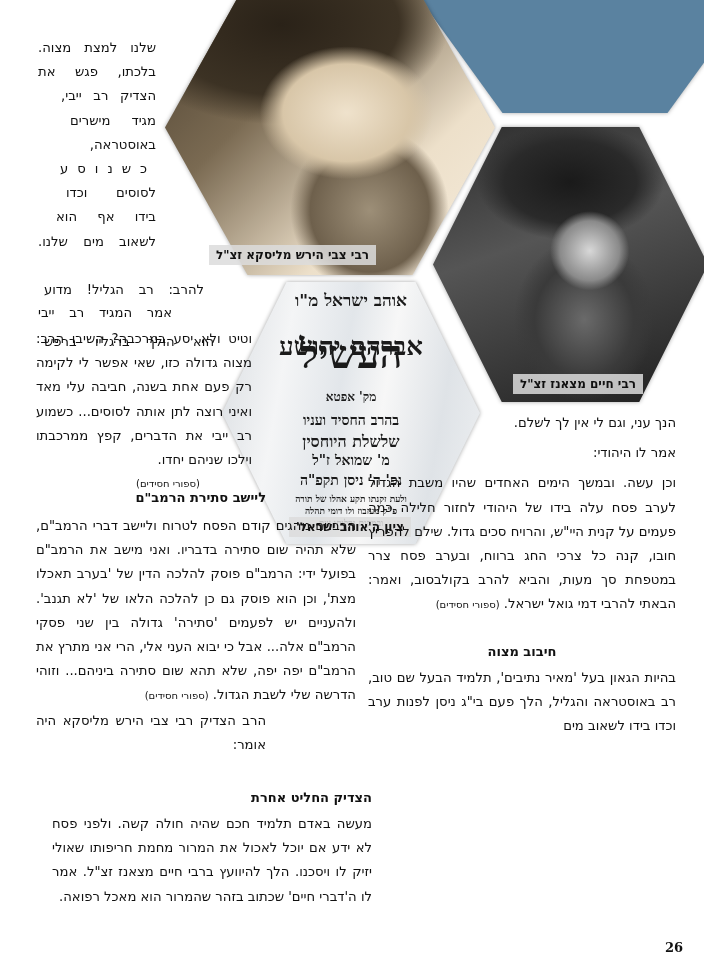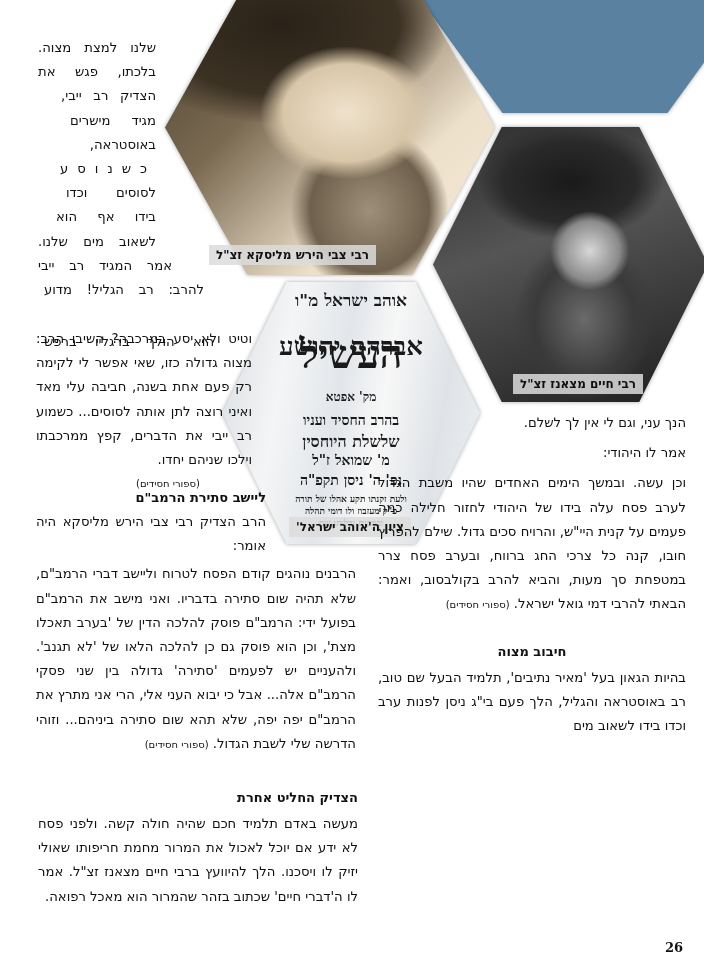--- a/index.html
+++ b/index.html
@@ -70,48 +70,48 @@
 <div style="position:absolute;left:38px;top:36px;width:118px;">
   <p class="p rtl" style="text-align-last:justify;">שלנו למצת מצוה.</p>
   <p class="p rtl" style="text-align-last:justify;">בלכתו, פגש את</p>
   <p class="p rtl" style="width:95px;margin-right:0;margin-left:auto;text-align-last:justify;">הצדיק רב ייבי,</p>
   <p class="p rtl" style="width:86px;margin-left:auto;text-align-last:justify;">מגיד מישרים</p>
   <p class="p rtl" style="width:86px;margin-left:auto;text-align-last:justify;">באוסטראה,</p>
   <p class="p rtl" style="width:86px;margin-left:auto;letter-spacing:9px;">כשנוסע</p>
   <p class="p rtl" style="width:90px;margin-left:auto;text-align-last:justify;">לסוסים וכדו</p>
   <p class="p rtl" style="width:100px;margin-left:auto;text-align-last:justify;">בידו אף הוא</p>
   <p class="p rtl" style="width:118px;margin-left:auto;text-align-last:justify;">לשאוב מים שלנו.</p>
-  <p class="p rtl" style="width:134px;margin-left:auto;text-align-last:justify;">אמר המגיד רב ייבי</p>
+  <p class="p rtl" style="width:134px;margin-left:auto;text-align-last:justify;margin-top:47px;">אמר המגיד רב ייבי</p>
 </div>
 <div style="position:absolute;left:44px;top:278px;width:160px;">
   <p class="p rtl" style="text-align-last:justify;">להרב: רב הגליל! מדוע</p>
   <p class="p rtl" style="text-align-last:justify;width:170px;margin-left:auto;margin-top:28px;">הוא הולך ברגליו ברפש</p>
 </div>
 <div style="position:absolute;left:36px;top:327px;width:216px;">
   <p class="p rtl" style="text-align-last:right;">
     <span>וטיט ולא יסע במרכבה? השיבו הרב: מצוה גדולה כזו, שאי אפשר לי לקימה רק פעם אחת בשנה, חביבה עלי מאד ואיני רוצה לתן אותה לסוסים... כשמוע רב ייבי את הדברים, קפץ ממרכבתו וילכו שניהם יחדו.</span>
   </p>
   <p class="p rtl src" style="text-align:left;margin-left:100px;">(ספורי חסידים)</p>
 </div>
 
 <div style="position:absolute;left:36px;top:486px;width:320px;">
   <p class="h rtl" style="width:230px;text-align:right;line-height:24px;">ליישב סתירת הרמב"ם</p>
-  <p class="p rtl" style="width:230px;text-align-last:right;">הרב הצדיק רבי צבי הירש מליסקא היה אומר:</p>
   <p class="p rtl" style="margin-top:4px;">
     <span>הרבנים נוהגים קודם הפסח לטרוח וליישב דברי הרמב"ם, שלא תהיה שום סתירה בדבריו. ואני מישב את הרמב"ם בפועל ידי: הרמב"ם פוסק להלכה הדין של 'בערב תאכלו מצת', וכן הוא פוסק גם כן להלכה הלאו של 'לא תגנב'. ולהעניים יש לפעמים 'סתירה' גדולה בין שני פסקי הרמב"ם אלה... אבל כי יבוא העני אלי, הרי אני מתרץ את הרמב"ם יפה יפה, שלא תהא שום סתירה ביניהם... וזוהי הדרשה שלי לשבת הגדול.</span>
     <span class="src">(ספורי חסידים)</span>
   </p>
+  <p class="p rtl" style="width:230px;text-align-last:right;">הרב הצדיק רבי צבי הירש מליסקא היה אומר:</p>
 </div>
 
-<div style="position:absolute;left:38px;top:786px;width:320px;">
+<div style="position:absolute;left:52px;top:786px;width:320px;">
   <p class="h rtl" style="text-align:right;line-height:24px;">הצדיק החליט אחרת</p>
   <p class="p rtl" style="margin-top:2px;">מעשה באדם תלמיד חכם שהיה חולה קשה. ולפני פסח לא ידע אם יוכל לאכול את המרור מחמת חריפותו שאולי יזיק לו ויסכנו. הלך להיוועץ ברבי חיים מצאנז זצ"ל. אמר לו ה'דברי חיים' שכתוב בזהר שהמרור הוא מאכל רפואה.</p>
 </div>
 
-<div style="position:absolute;left:378px;top:411px;width:308px;">
+<div style="position:absolute;left:368px;top:411px;width:308px;">
   <p class="p rtl" style="width:170px;margin-right:0;margin-left:auto;text-align-last:right;">הנך עני, וגם לי אין לך לשלם.</p>
   <p class="p rtl" style="margin-top:6px;width:170px;margin-left:auto;">אמר לו היהודי:</p>
   <p class="p rtl" style="margin-top:6px;text-align-last:right;">
     <span>וכן עשה. ובמשך הימים האחדים שהיו משבת הגדול לערב פסח עלה בידו של היהודי לחזור חלילה כמה פעמים על קנית היי"ש, והרויח סכים גדול. שילם להפריץ חובו, קנה כל צרכי החג ברווח, ובערב פסח צרר במטפחת סך מעות, והביא להרב בקולבסוב, ואמר: הבאתי להרבי דמי גואל ישראל.</span>
     <span class="src">(ספורי חסידים)</span>
   </p>
   <p class="h rtl" style="margin-top:22px;text-align:center;line-height:24px;">חיבוב מצוה</p>
   <p class="p rtl" style="margin-top:2px;">בהיות הגאון בעל 'מאיר נתיבים', תלמיד הבעל שם טוב, רב באוסטראה והגליל, הלך פעם בי"ג ניסן לפנות ערב וכדו בידו לשאוב מים</p>
 </div>
 

